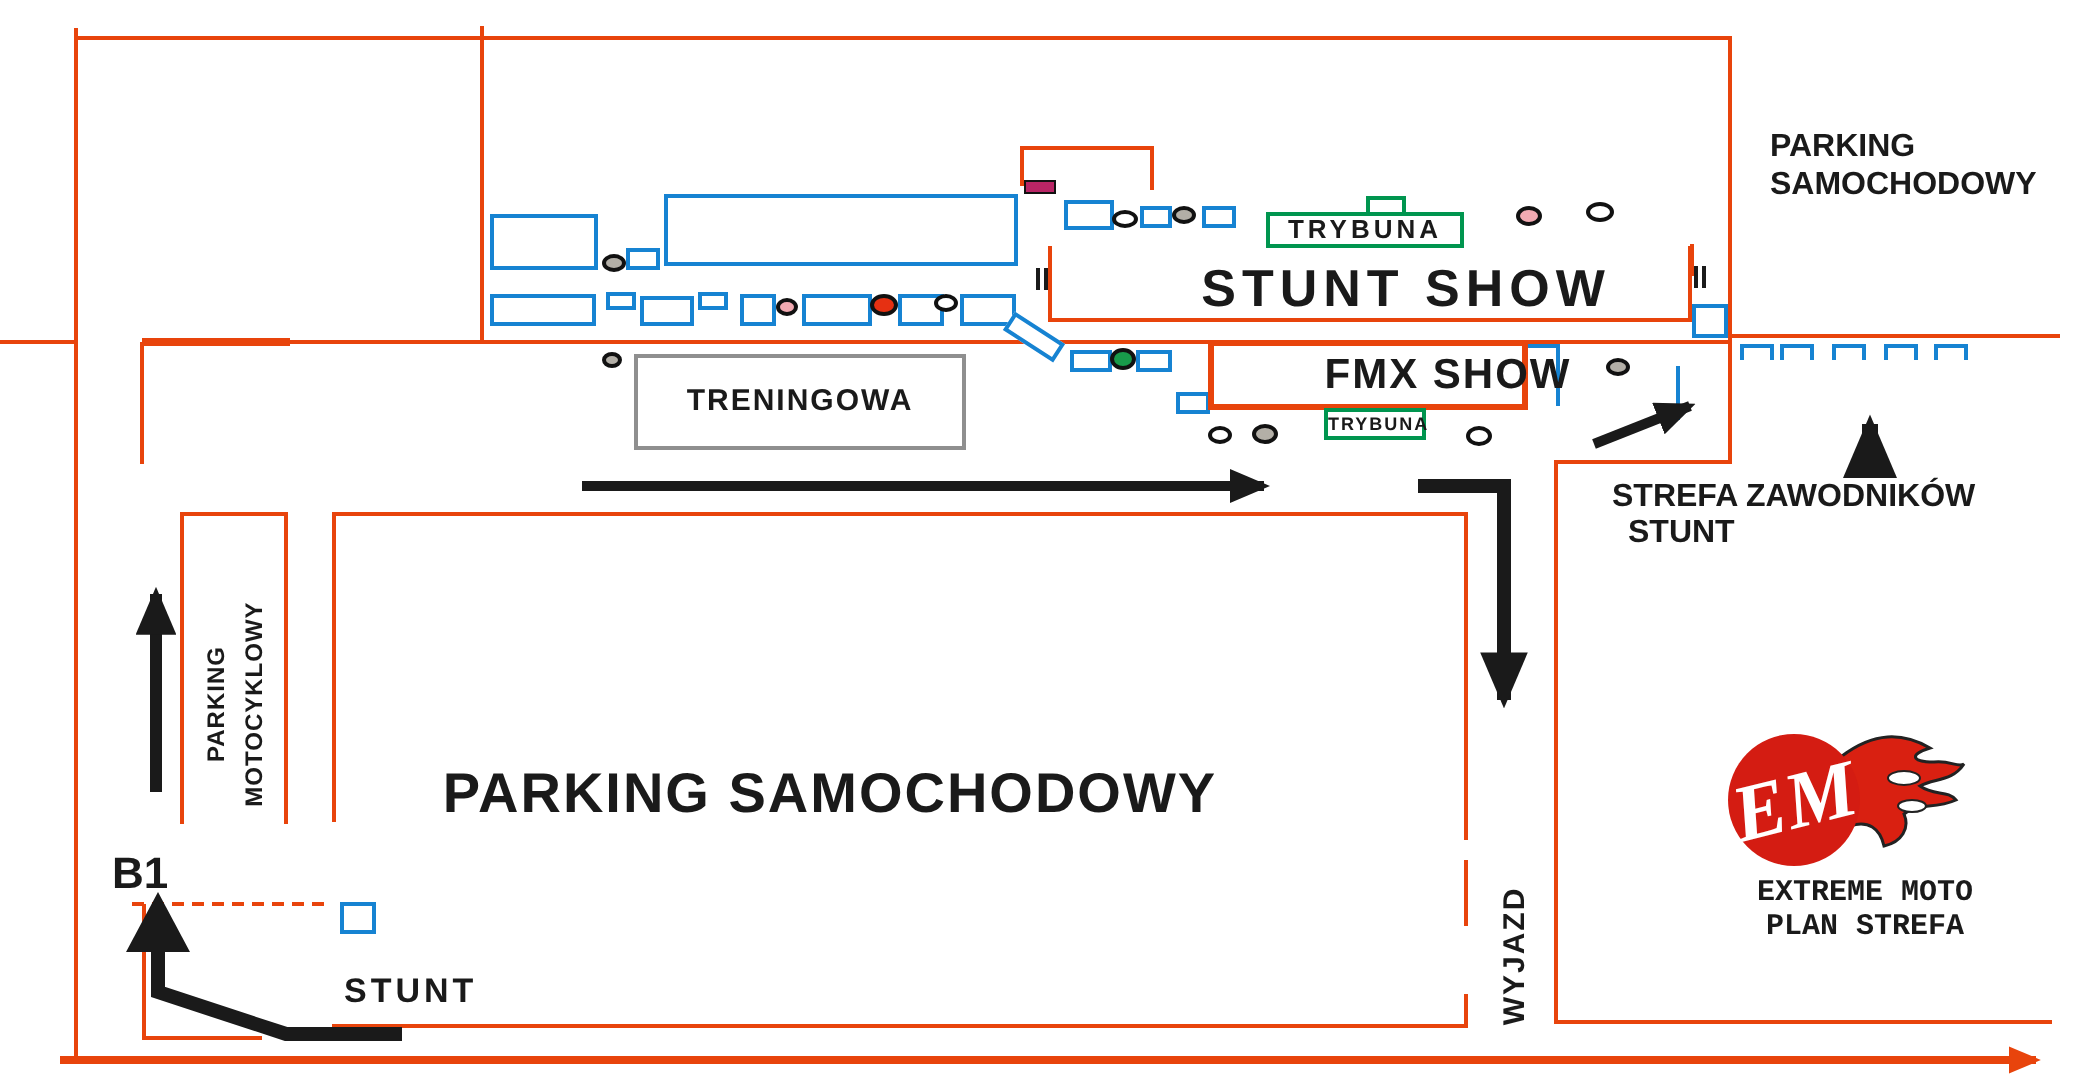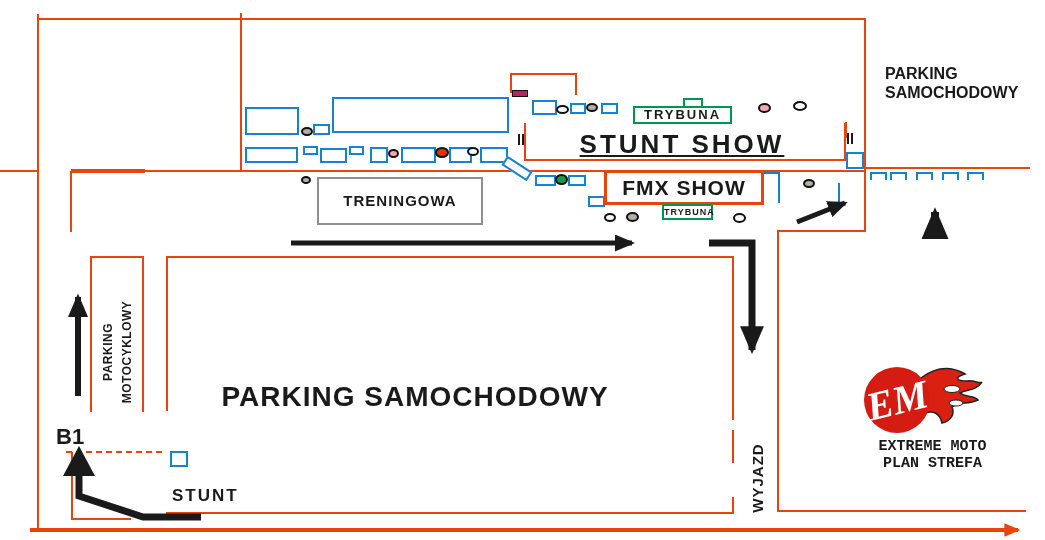--- a/index.html
+++ b/index.html
@@ -103,43 +103,47 @@
   <div class="el" style="left:435px;top:147px;width:14px;height:11px;background:#e63012;"></div>
   <div class="el" style="left:467px;top:147px;width:12px;height:9px;"></div>
   <div class="el" style="left:301px;top:176px;width:10px;height:8px;background:#b3afa7;"></div>
   <div class="el" style="left:555px;top:174px;width:13px;height:11px;background:#189a4a;"></div>
   <div class="el" style="left:803px;top:179px;width:12px;height:9px;background:#b3afa7;"></div>
   <div class="el" style="left:604px;top:213px;width:12px;height:9px;"></div>
   <div class="el" style="left:626px;top:212px;width:13px;height:10px;background:#b3afa7;"></div>
   <div class="el" style="left:733px;top:213px;width:13px;height:10px;"></div>
 
   <div style="position:absolute;left:604px;top:170px;width:160px;height:35px;border:3px solid #e8440c;background:#fff;box-sizing:border-box;">
-    <div class="txt ctr" style="position:relative;width:100%;font-size:21px;line-height:29px;letter-spacing:1px;">FMX SHOW</div>
+    <div class="txt ctr" style="position:relative;width:100%;font-size:21px;line-height:29px;letter-spacing:1px;margin-left:40px;">FMX SHOW</div>
   </div>
 
   <div class="gr" style="left:683px;top:98px;width:20px;height:10px;"></div>
   <div class="gr" style="left:633px;top:106px;width:99px;height:18px;">
     <div class="txt ctr" style="position:relative;width:100%;font-size:13px;line-height:14px;letter-spacing:2px;">TRYBUNA</div>
   </div>
 
   <div class="gr" style="left:662px;top:204px;width:51px;height:16px;">
     <div class="txt ctr" style="position:relative;width:100%;font-size:9px;line-height:12px;letter-spacing:1px;">TRYBUNA</div>
   </div>
 
   <div style="position:absolute;left:317px;top:177px;width:166px;height:48px;border:2px solid #8f8f8f;background:#fff;box-sizing:border-box;">
     <div class="txt ctr" style="position:relative;width:100%;font-size:15px;line-height:44px;letter-spacing:1px;">TRENINGOWA</div>
   </div>
 
-  <div class="txt ctr" style="left:522px;top:129px;width:320px;font-size:26px;letter-spacing:3px;text-decoration:underline;">STUNT SHOW</div>
+  <div class="txt ctr" style="left:543px;top:129px;width:320px;font-size:26px;letter-spacing:3px;">STUNT SHOW</div>
 
   <div class="txt" style="left:885px;top:64px;font-size:16px;line-height:19px;">
     <span style="display:block;">PARKING</span>
     <span style="display:block;">SAMOCHODOWY</span>
   </div>
 
+  <div class="txt" style="left:806px;top:240px;font-size:16px;line-height:18px;">
+    <span style="display:block;">STREFA ZAWODNIKÓW</span>
+    <span style="display:block;margin-left:8px;">STUNT</span>
+  </div>
 
   <div class="txt ctr" style="left:195px;top:381px;width:440px;font-size:28px;letter-spacing:1px;">PARKING SAMOCHODOWY</div>
 
   <div class="txt ctr" style="left:43px;top:333px;width:150px;height:38px;font-size:12px;line-height:19px;letter-spacing:0.5px;transform:rotate(-90deg);">
     <span style="display:block;">PARKING</span>
     <span style="display:block;">MOTOCYKLOWY</span>
   </div>
 
   <div class="txt ctr" style="left:718px;top:470px;width:80px;height:16px;font-size:15px;line-height:16px;letter-spacing:1px;transform:rotate(-90deg);">WYJAZD</div>
 

